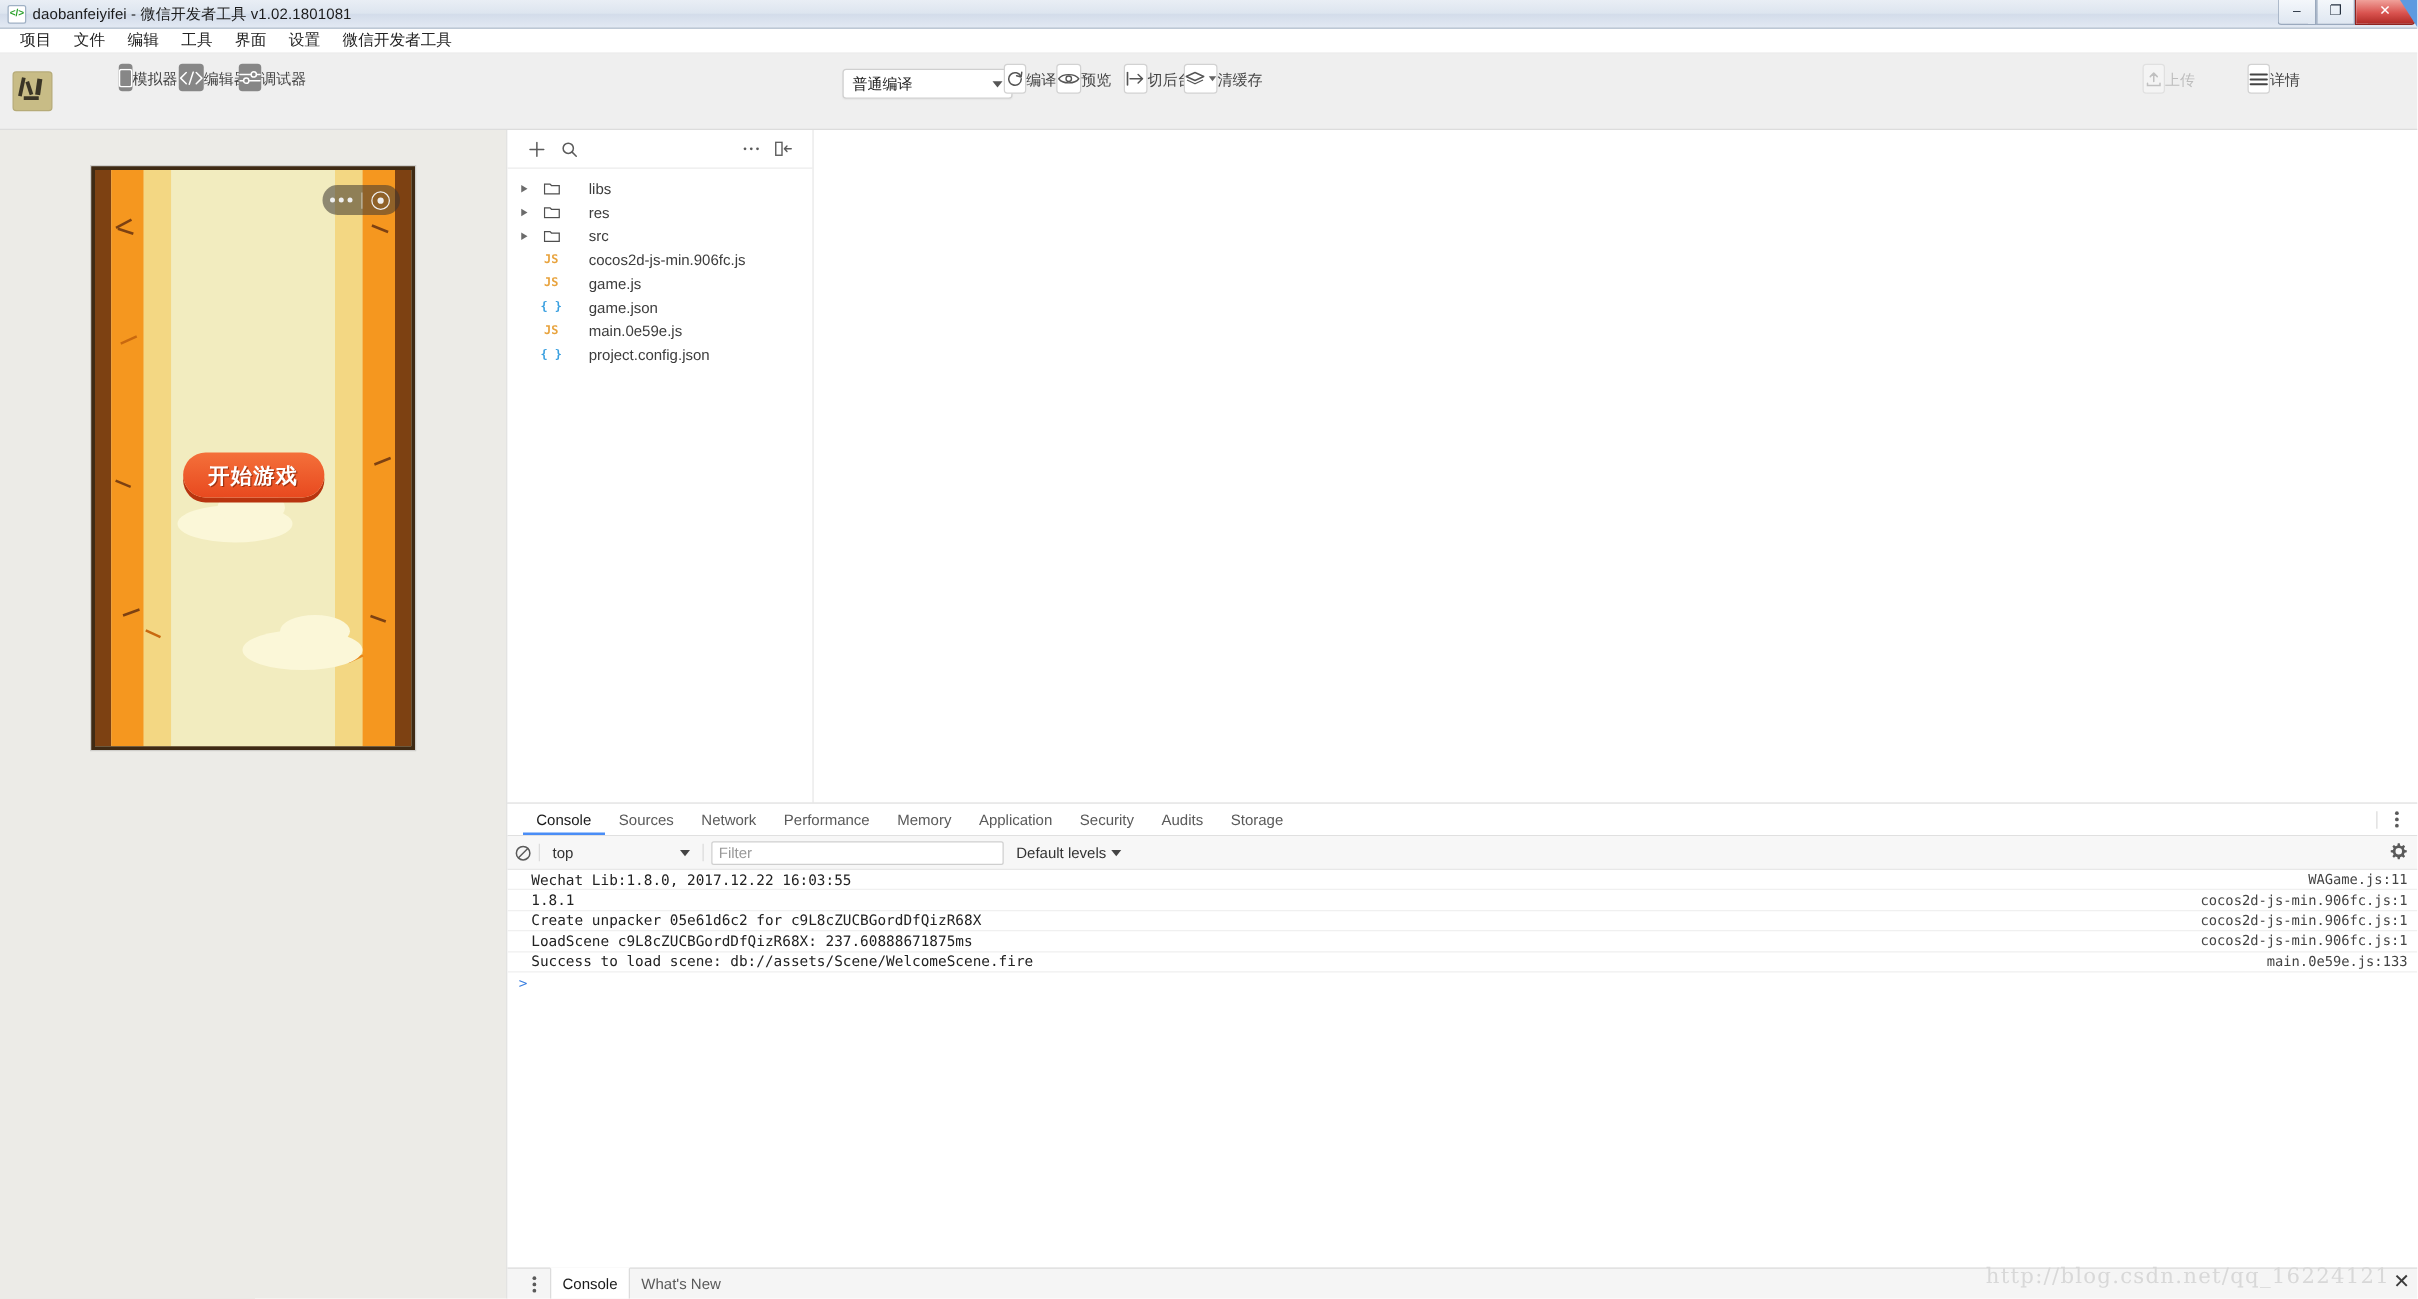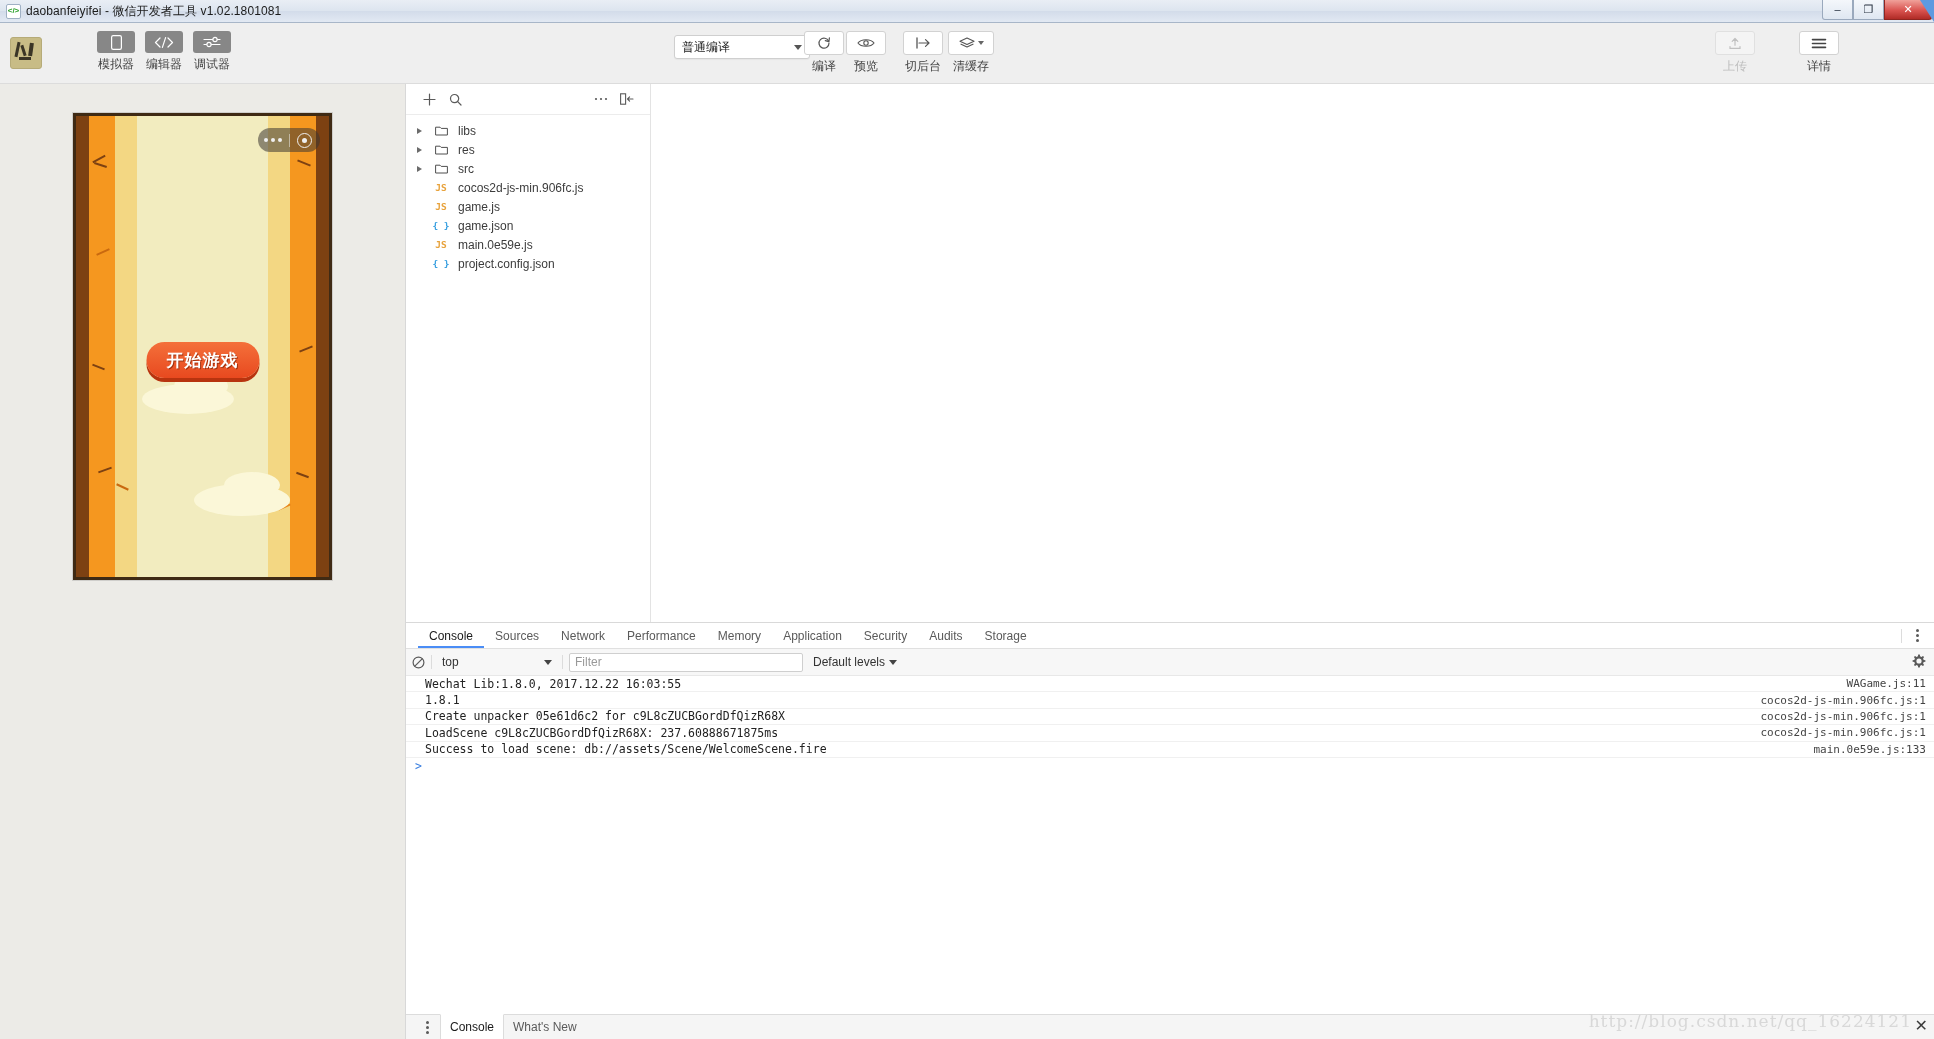--- a/index.html
+++ b/index.html
@@ -37,21 +37,21 @@
     padding-left:7px;border-bottom:1px solid #e8e8e8;}
   .menubar .mi{font-size:12.5px;color:#222;padding:0 9px;line-height:19px;white-space:nowrap;}
 
   
   .toolbar{height:60px;flex:0 0 60px;background:#efefef;border-bottom:1px solid #dcdcdc;
     position:relative;display:flex;align-items:flex-start;}
   .proj-thumb{width:30px;height:30px;margin:14px 0 0 10px;border-radius:3px;overflow:hidden;
     background:#c8bc86;position:relative;border:1px solid #b6ab78;}
   .proj-thumb i{position:absolute;background:#3a3526;}
   .tgroup{position:absolute;top:8px;display:flex;}
-  .tbtn{width:42px;display:flex;flex-direction:column;align-items:center;cursor:default;}
+  .tbtn{width:42px;display:flex;align-items:center;cursor:default;}
   .tbtn .box{width:38px;height:22px;border-radius:3px;background:#878787;
     display:flex;align-items:center;justify-content:center;color:#fff;}
   .tbtn .lbl{font-size:12px;color:#444;margin-top:3px;white-space:nowrap;}
   .tbtn.light .box{background:#fff;border:1px solid #d2d2d2;color:#555;}
   .tbtn.light.dis .box{border-color:#e0e0e0;color:#c0c0c0;background:#f4f4f4;}
   .tbtn.light.dis .lbl{color:#bdbdbd;}
   .tbtn.wide{width:48px;}
   .sel-compile{position:absolute;left:674px;top:12px;width:120px;height:22px;
     background:#fff;border:1px solid #cfcfcf;border-radius:3px;display:flex;align-items:center;
     justify-content:space-between;padding:0 7px;font-size:12px;color:#222;box-shadow:0 1px 1px rgba(0,0,0,.04);}
@@ -111,21 +111,21 @@
   .fp-head .sp{flex:1;}
   .fp-list{flex:1;overflow:hidden;padding-top:6px;}
   .frow{height:19px;display:flex;align-items:center;padding-left:11px;font-size:12px;color:#3c3c3c;}
   .frow .arrow{width:14px;display:flex;align-items:center;justify-content:flex-start;}
   .frow .arrow b{width:0;height:0;border-top:3.5px solid transparent;border-bottom:3.5px solid transparent;
     border-left:5px solid #6b6b6b;display:block;}
   .frow .fic{width:20px;display:flex;align-items:center;justify-content:center;}
   .frow .ftype{width:20px;text-align:center;font-size:9.5px;font-weight:bold;font-family:"DejaVu Sans Mono",monospace;}
   .frow .ftype.js{color:#e8a33d;}
   .frow .ftype.json{color:#3aa0e0;}
-  .frow .fname{margin-left:7px;}
+  .frow .fname{margin-left:20px;}
   .frow.file{padding-left:25px;}
 
   .editorpane{flex:1;background:#fff;}
 
   
   .dtpanel{flex:1;display:flex;flex-direction:column;min-height:0;border-top:1px solid #d9d9d9;}
   .dt-tabs{height:25px;flex:0 0 25px;display:flex;align-items:stretch;border-bottom:1px solid #e0e0e0;
     background:#fff;padding-left:12px;position:relative;}
   .dt-tab{padding:0 11px;display:flex;align-items:center;font-size:12px;color:#5a5a5a;}
   .dt-tab.active{color:#1a1a1a;box-shadow:inset 0 -2px 0 #4a8df6;}
@@ -179,20 +179,29 @@
       <div class="winbtn max">
           <span class="gl">❐</span>
         </div>
       <div class="winbtn close">
           <span class="gl">✕</span>
         </div>
     </div>
     <div class="win-rdeco"></div>
   </div>
 
+  <div class="menubar">
+    <div class="mi">项目</div>
+    <div class="mi">文件</div>
+    <div class="mi">编辑</div>
+    <div class="mi">工具</div>
+    <div class="mi">界面</div>
+    <div class="mi">设置</div>
+    <div class="mi">微信开发者工具</div>
+  </div>
 
   <div class="toolbar">
 
     <div class="proj-thumb">
       <i style="left:5px;top:4px;width:3px;height:15px;transform:rotate(12deg);"></i>
       <i style="left:11px;top:7px;width:3px;height:11px;transform:rotate(-18deg);"></i>
       <i style="left:18px;top:5px;width:4px;height:13px;transform:rotate(8deg);"></i>
       <i style="left:8px;top:19px;width:12px;height:3px;"></i>
     </div>
 

